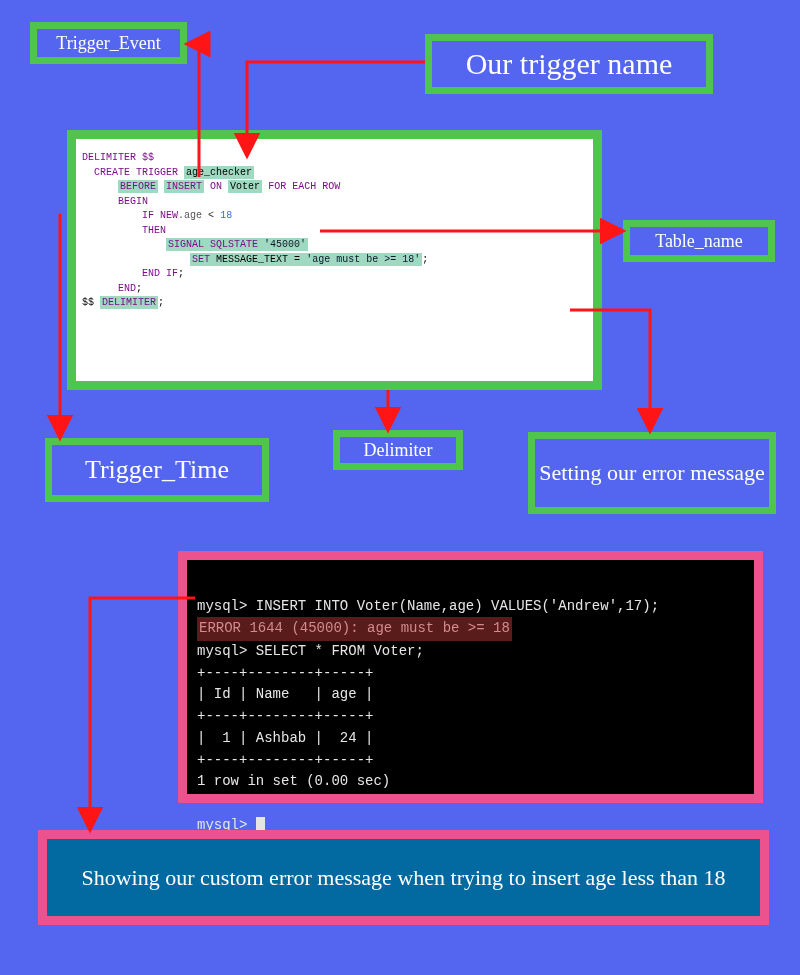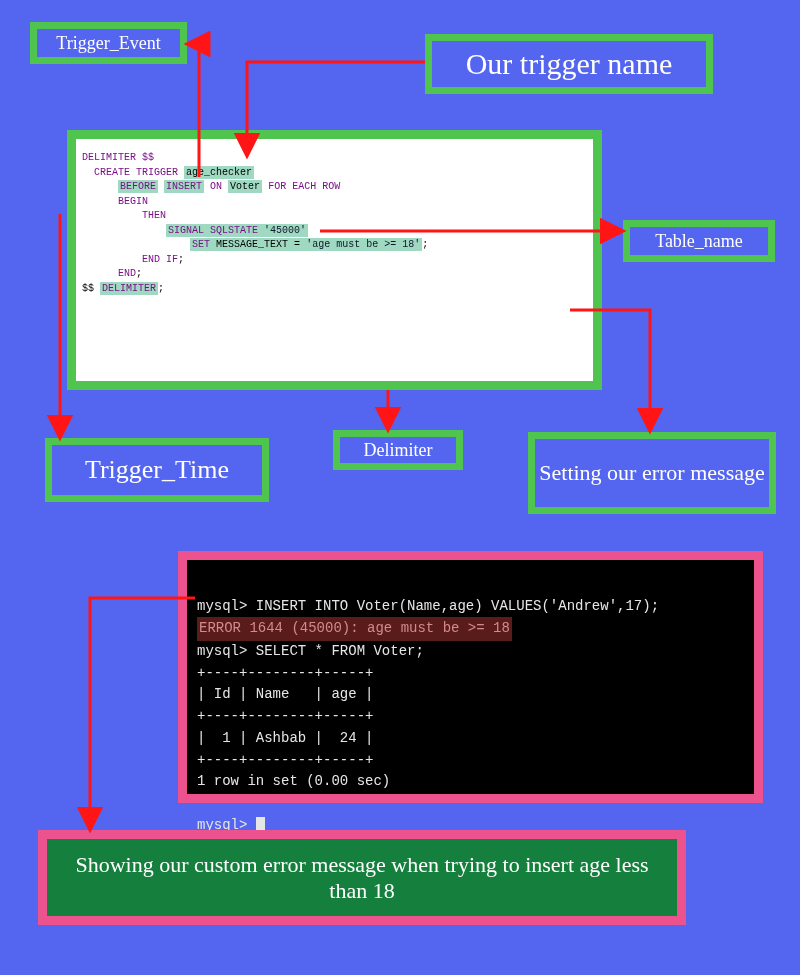--- a/index.html
+++ b/index.html
@@ -57,24 +57,24 @@
   padding: 14px 10px;
   line-height: 1.55;
   white-space: pre;
 }
 .terminal .err { background: #5a1b1b; color: #d38a8a; padding: 1px 2px; display: inline-block; }
 .terminal .cursor { background: #e6e6e6; display: inline-block; width: 9px; height: 15px; vertical-align: middle; }
 .pink-caption {
   position: absolute;
   left: 38px;
   top: 830px;
-  width: 648px;
+  width: 731px;
   height: 95px;
   border: 9px solid #ec528d;
-  background: #15803d;
+  background: #0369a1;
   color: #fff;
   text-align: center;
   display: flex;
   align-items: center;
   justify-content: center;
   font-size: 22px;
   padding: 0 20px;
 }
 svg.arrows {
   position: absolute;
@@ -109,20 +109,21 @@
 
 <div class="green-box" style="left:528px; top:432px; width:248px; height:82px; font-size:22px;">
   <span>Setting our error message</span>
 </div>
 
 <div class="code-box">
 <div><span class="kw">DELIMITER $$</span></div>
 <div>&nbsp;&nbsp;<span class="kw">CREATE TRIGGER</span> <span class="hl">age_checker</span></div>
 <div>&nbsp;&nbsp;&nbsp;&nbsp;&nbsp;&nbsp;<span class="hl kw">BEFORE</span> <span class="hl kw">INSERT</span> <span class="kw">ON</span> <span class="hl">Voter</span> <span class="kw">FOR EACH ROW</span></div>
 <div>&nbsp;&nbsp;&nbsp;&nbsp;&nbsp;&nbsp;<span class="kw">BEGIN</span></div>
+<div>&nbsp;&nbsp;&nbsp;&nbsp;&nbsp;&nbsp;&nbsp;&nbsp;&nbsp;&nbsp;<span class="kw">IF</span> <span class="kw">NEW</span><span class="prop">.age</span> <span class="op">&lt;</span> <span class="num">18</span></div>
 <div>&nbsp;&nbsp;&nbsp;&nbsp;&nbsp;&nbsp;&nbsp;&nbsp;&nbsp;&nbsp;<span class="kw">THEN</span></div>
 <div>&nbsp;&nbsp;&nbsp;&nbsp;&nbsp;&nbsp;&nbsp;&nbsp;&nbsp;&nbsp;&nbsp;&nbsp;&nbsp;&nbsp;<span class="hl"><span class="kw">SIGNAL</span> <span class="kw">SQLSTATE</span> <span class="str">'45000'</span></span></div>
 <div>&nbsp;&nbsp;&nbsp;&nbsp;&nbsp;&nbsp;&nbsp;&nbsp;&nbsp;&nbsp;&nbsp;&nbsp;&nbsp;&nbsp;&nbsp;&nbsp;&nbsp;&nbsp;<span class="hl"><span class="kw">SET</span> <span>MESSAGE_TEXT</span> <span>=</span> <span class="str">'age must be &gt;= 18'</span></span><span>;</span></div>
 <div>&nbsp;&nbsp;&nbsp;&nbsp;&nbsp;&nbsp;&nbsp;&nbsp;&nbsp;&nbsp;<span class="kw">END</span> <span class="kw">IF</span><span>;</span></div>
 <div>&nbsp;&nbsp;&nbsp;&nbsp;&nbsp;&nbsp;<span class="kw">END</span><span>;</span></div>
 <div><span>$$</span> <span class="hl kw">DELIMITER</span><span>;</span></div>
 </div>
 
 <div class="terminal">
 <span>mysql&gt; INSERT INTO Voter(Name,age) VALUES('Andrew',17);</span>

